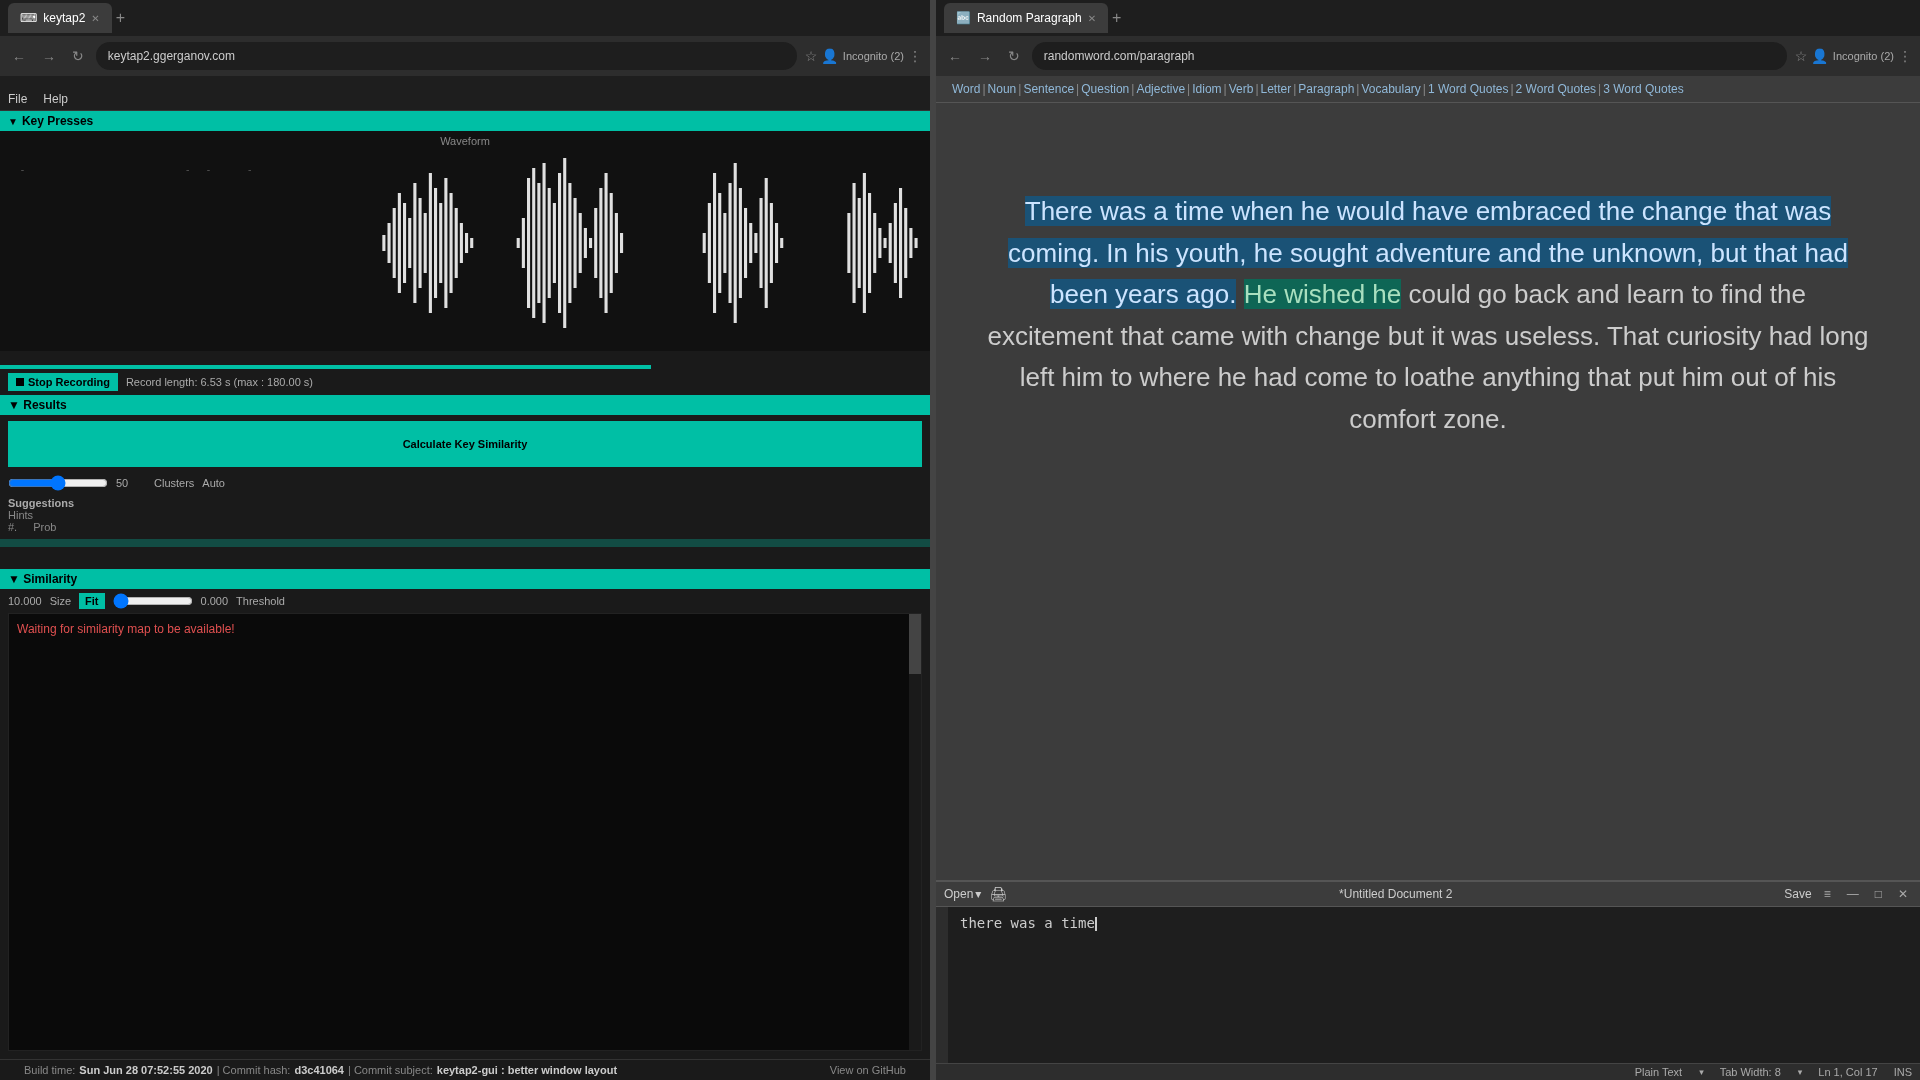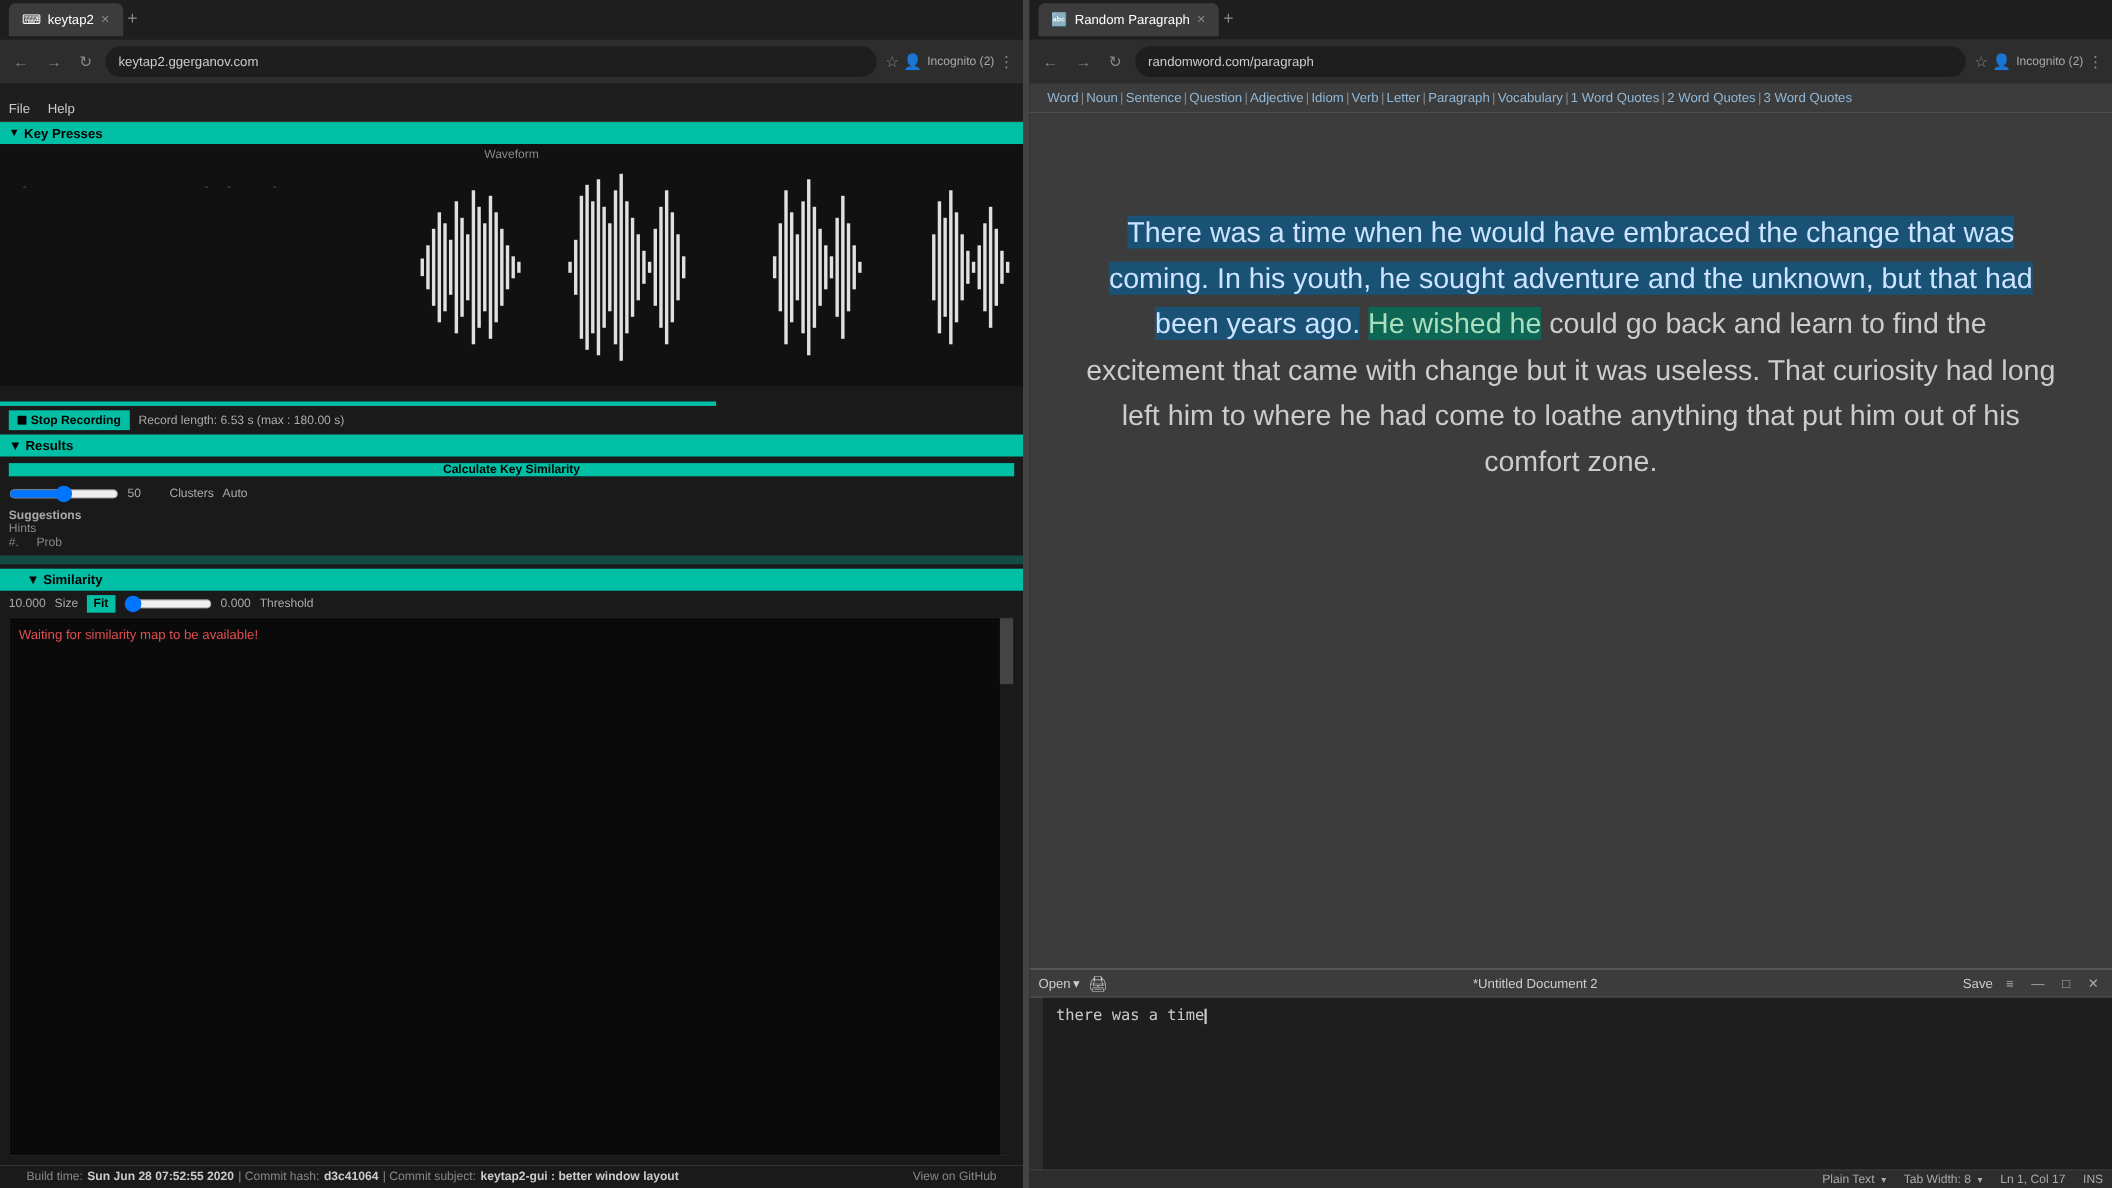--- a/index.html
+++ b/index.html
@@ -141,21 +141,21 @@
       background: #00bfa5;
       color: #000;
       font-size: 12px;
       font-weight: bold;
       padding: 3px 8px;
     }
     .calc-btn {
       background: #00bfa5;
       color: #000;
       border: none;
-      padding: 0 10px;
+      padding: 17px 10px;
       font-size: 11px;
       font-weight: bold;
       cursor: pointer;
       margin: 6px 8px;
     }
     .slider-row {
       display: flex;
       align-items: center;
       gap: 8px;
       padding: 2px 8px;
@@ -171,22 +171,22 @@
     .suggestions-label { color: #aaa; font-size: 11px; font-weight: bold; }
     .suggestions-row { display: flex; gap: 16px; }
     .suggestions-col { color: #888; font-size: 11px; }
 
     
     .similarity-header {
       background: #00bfa5;
       color: #000;
       font-size: 12px;
       font-weight: bold;
-      padding: 3px 24px;
-      margin-top: 2px;
+      padding: 3px 8px;
+      margin-top: 20px;
     }
     .similarity-controls {
       display: flex;
       align-items: center;
       gap: 8px;
       padding: 4px 8px;
     }
     .fit-btn {
       background: #00bfa5;
       color: #000;
@@ -387,21 +387,21 @@
       justify-content: flex-end;
       gap: 16px;
       border-top: 1px solid #444;
     }
     .editor-status-item {
       color: #aaa;
       font-size: 11px;
       cursor: pointer;
       display: flex;
       align-items: center;
-      gap: 6px;
+      gap: 17px;
     }
     .editor-status-item .arrow { font-size: 9px; }
 
     
     .waveform-svg {
       width: 100%;
       height: 180px;
       margin-top: 22px;
     }
   </style>

